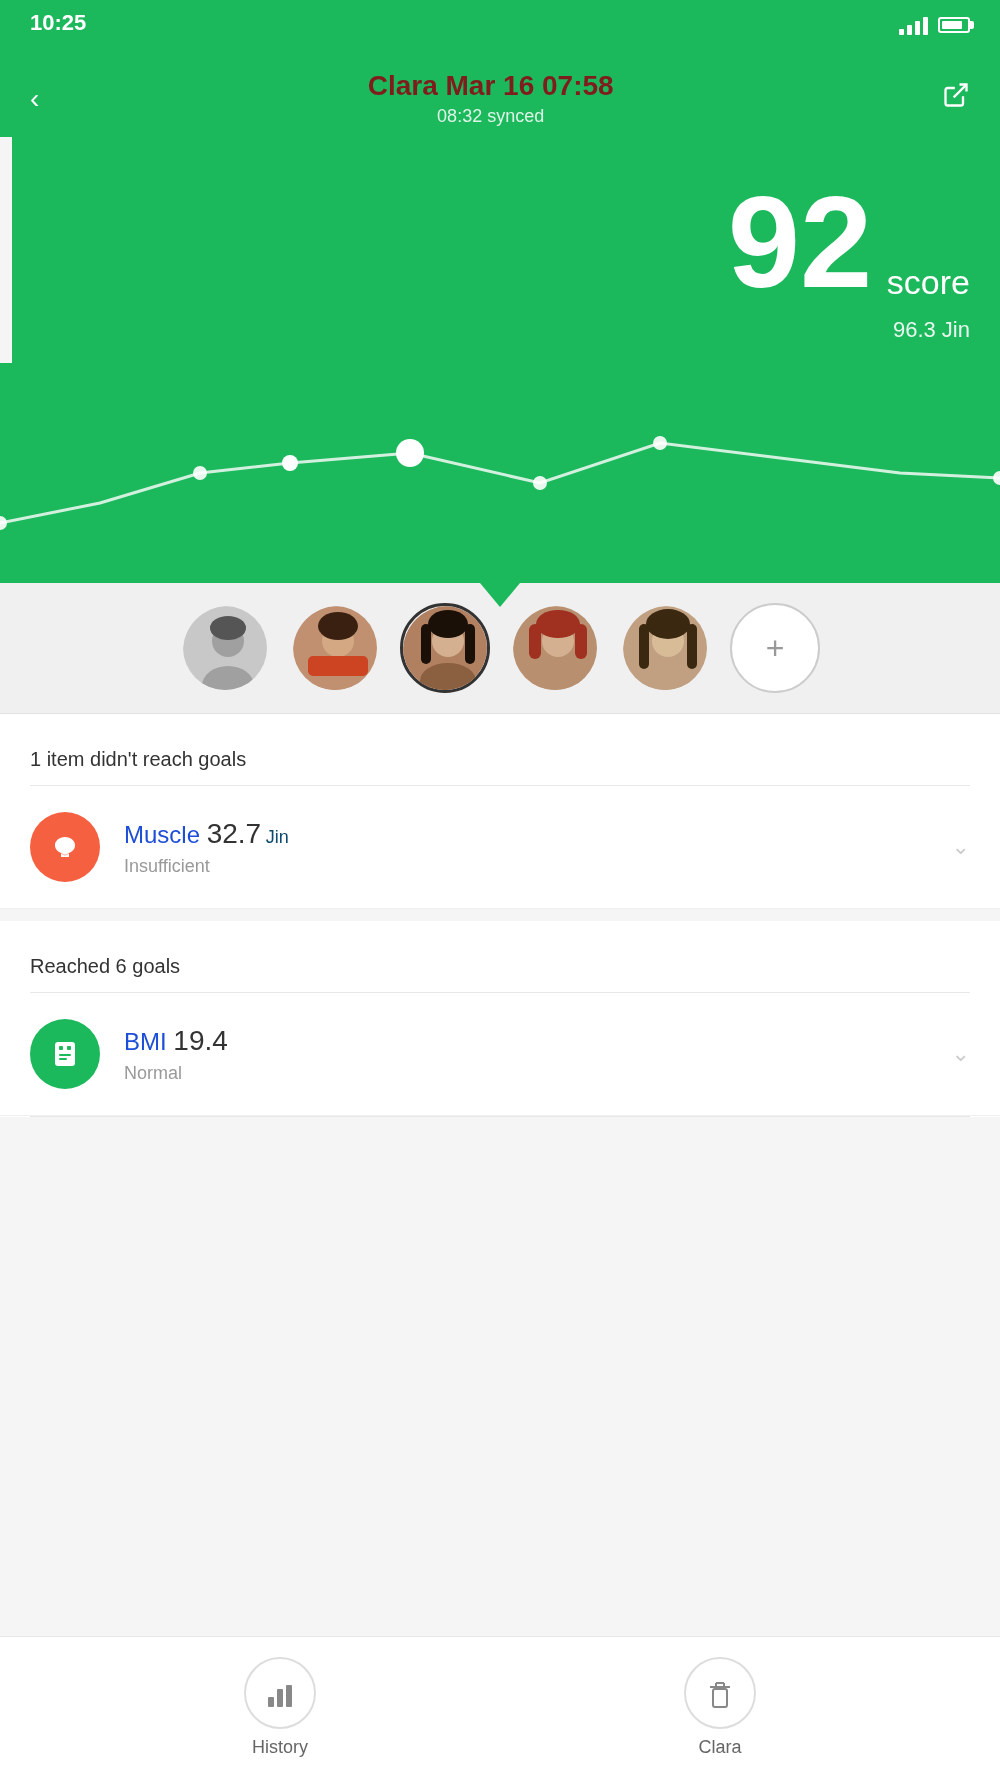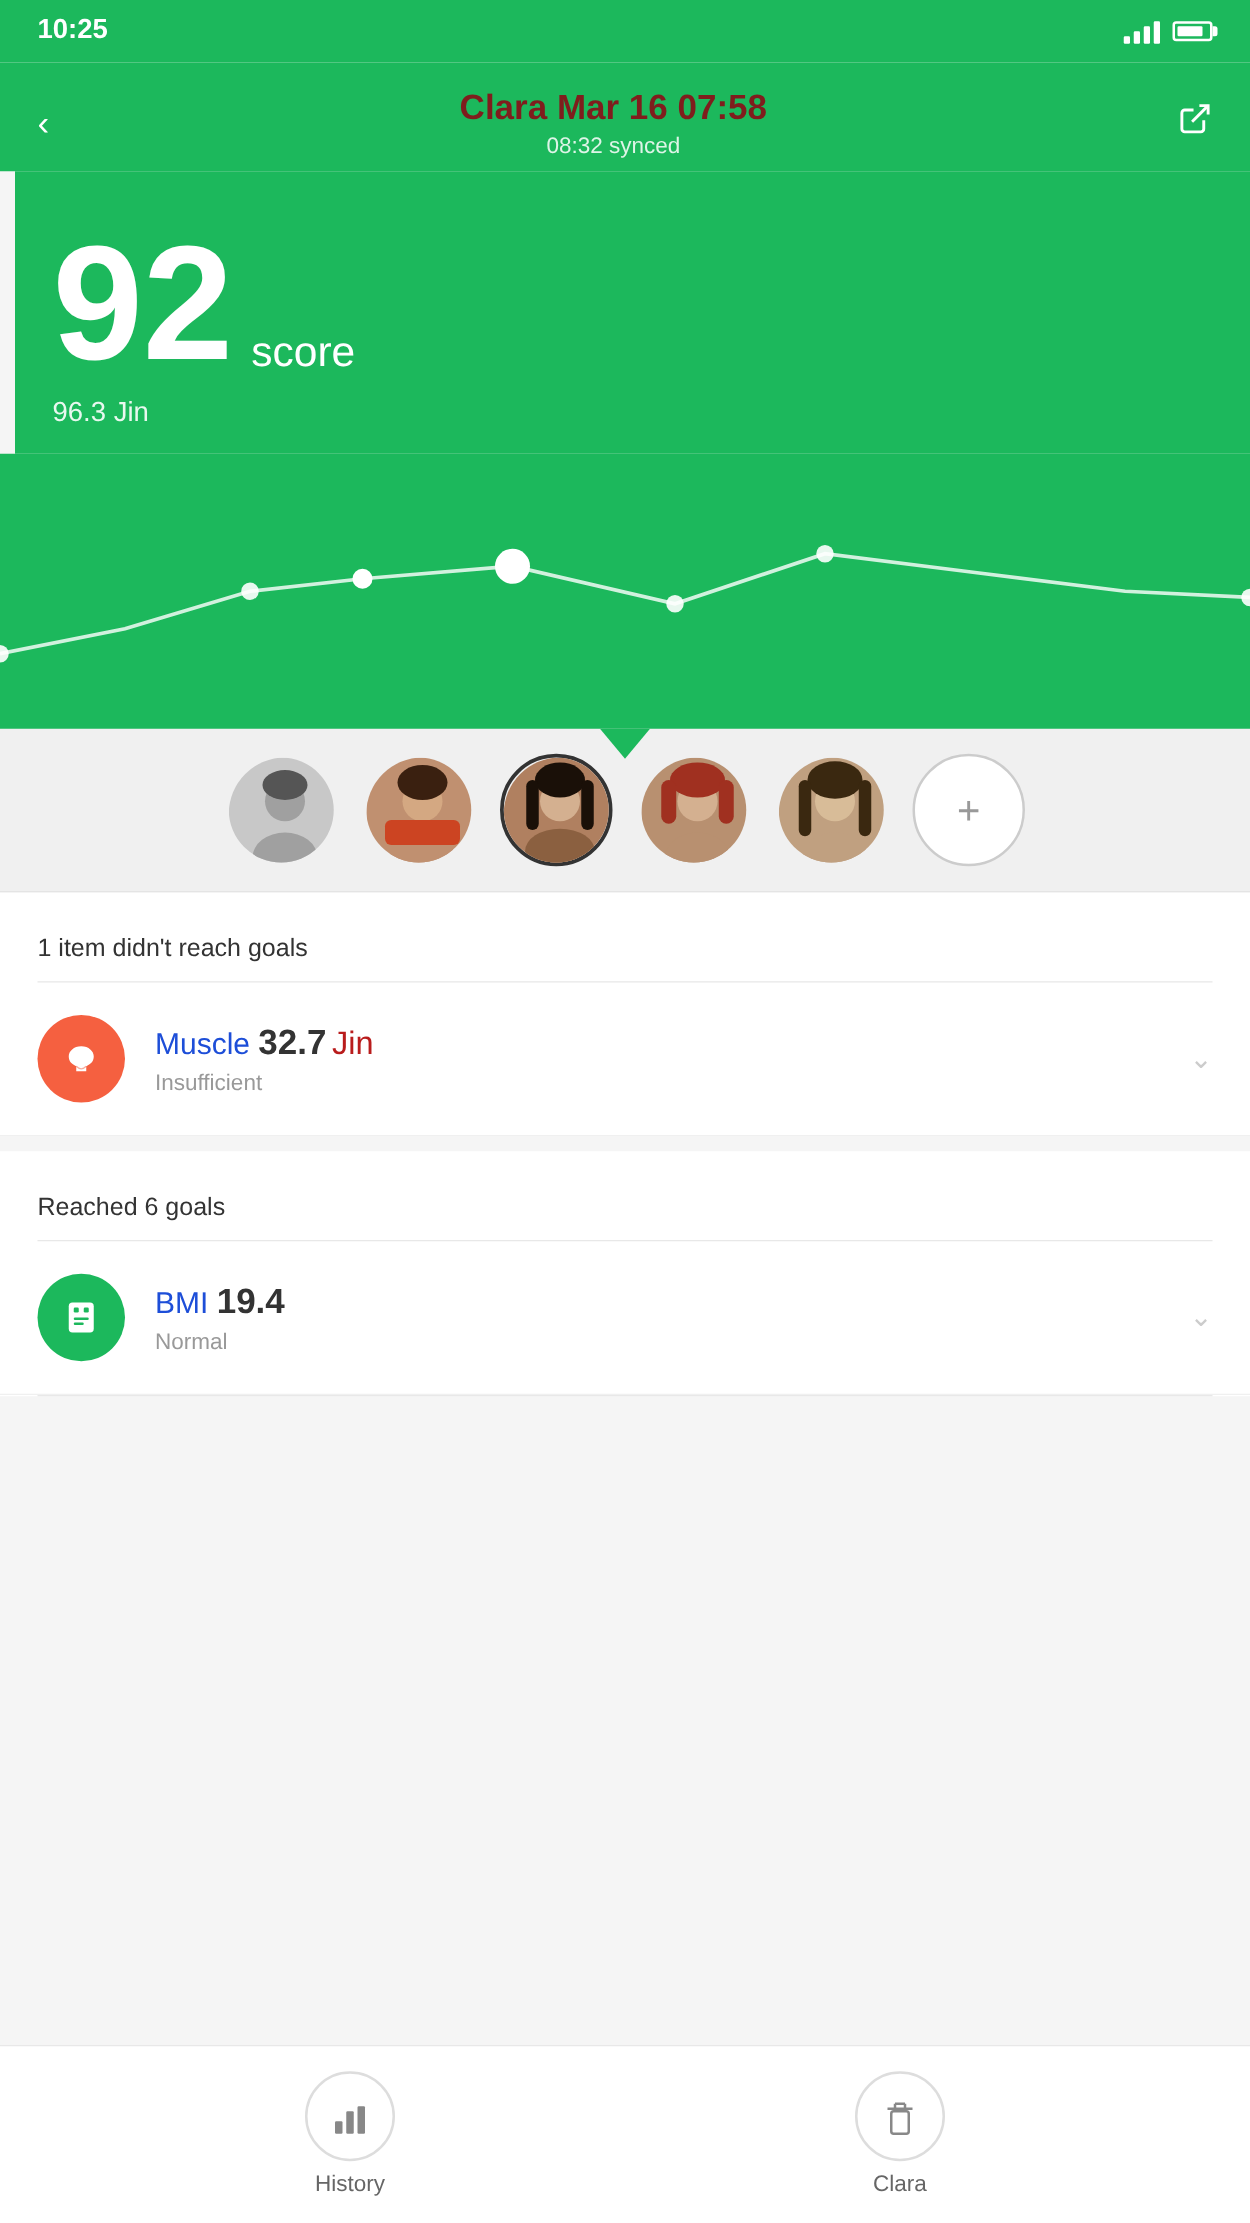--- a/index.html
+++ b/index.html
@@ -99,21 +99,21 @@
     }
     .header-export {
       color: white;
       font-size: 26px;
       cursor: pointer;
     }
 
     
     .score-section {
       background: #1cb85c;
-      text-align: left;
+      text-align: right;
       padding: 40px 30px 0 30px;
       margin-left: 12px;
     }
     .score-number {
       font-size: 130px;
       font-weight: 700;
       color: white;
       line-height: 1;
       display: inline-block;
     }
@@ -247,27 +247,27 @@
     .metric-content {
       flex: 1;
     }
     .metric-title {
       font-size: 24px;
       color: #1d4ed8;
       font-weight: 400;
     }
     .metric-value {
       font-size: 28px;
-      font-weight: 700;
+      font-weight: 400;
       color: #333;
     }
     .metric-unit {
-      font-size: 26px;
+      font-size: 18px;
       font-weight: 400;
-      color: #b91c1c;
+      color: #0c4a6e;
     }
     .metric-status {
       font-size: 18px;
       color: #999;
       margin-top: 6px;
     }
     .metric-chevron {
       color: #ccc;
       font-size: 22px;
       margin-left: 10px;

